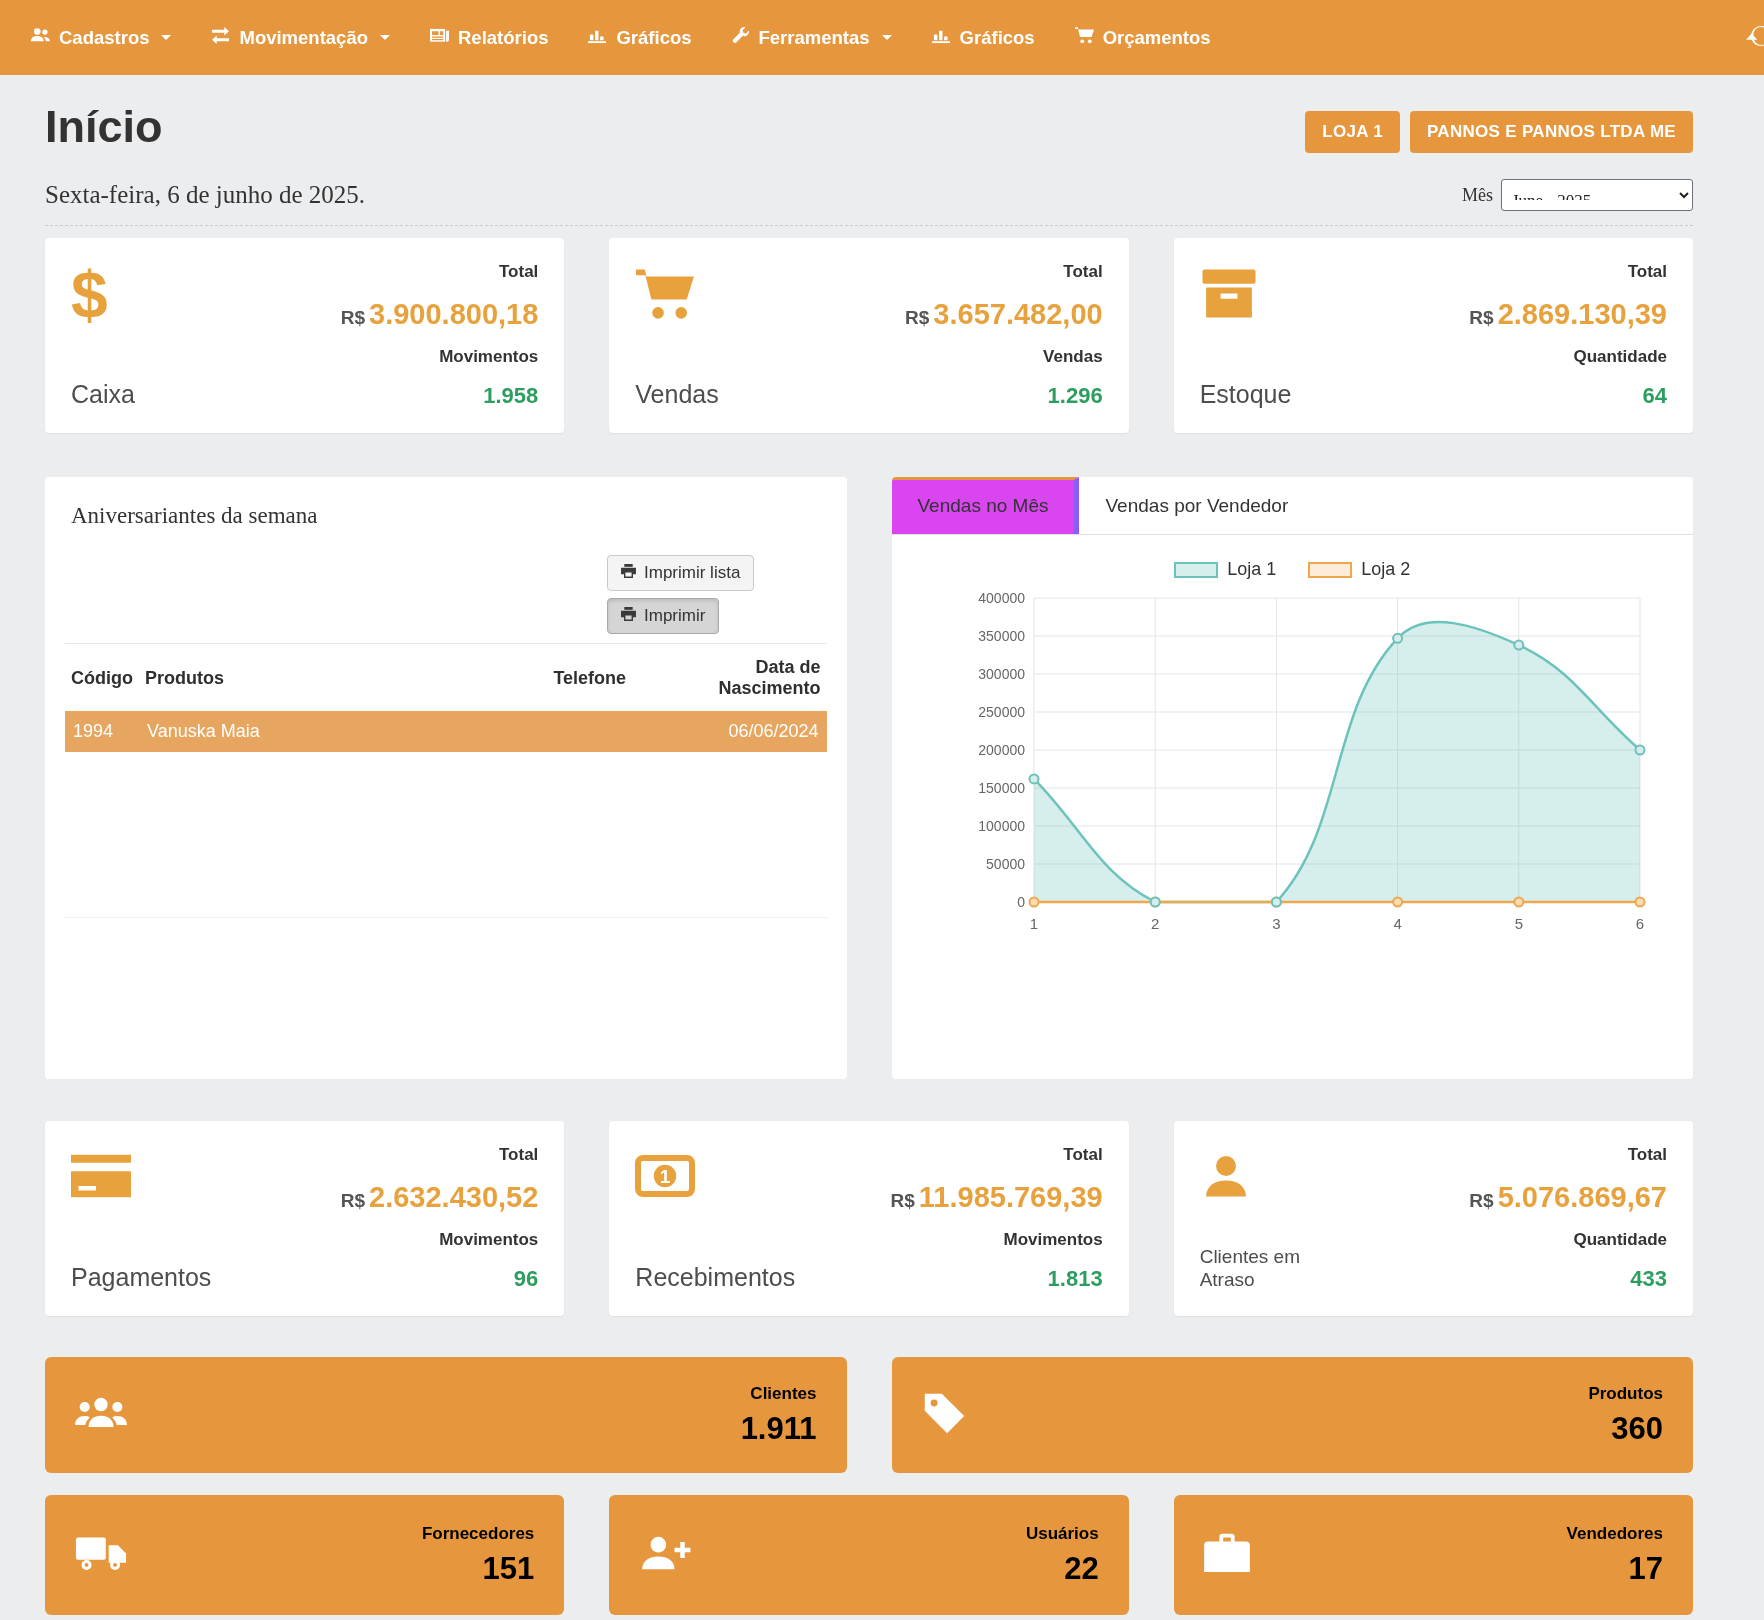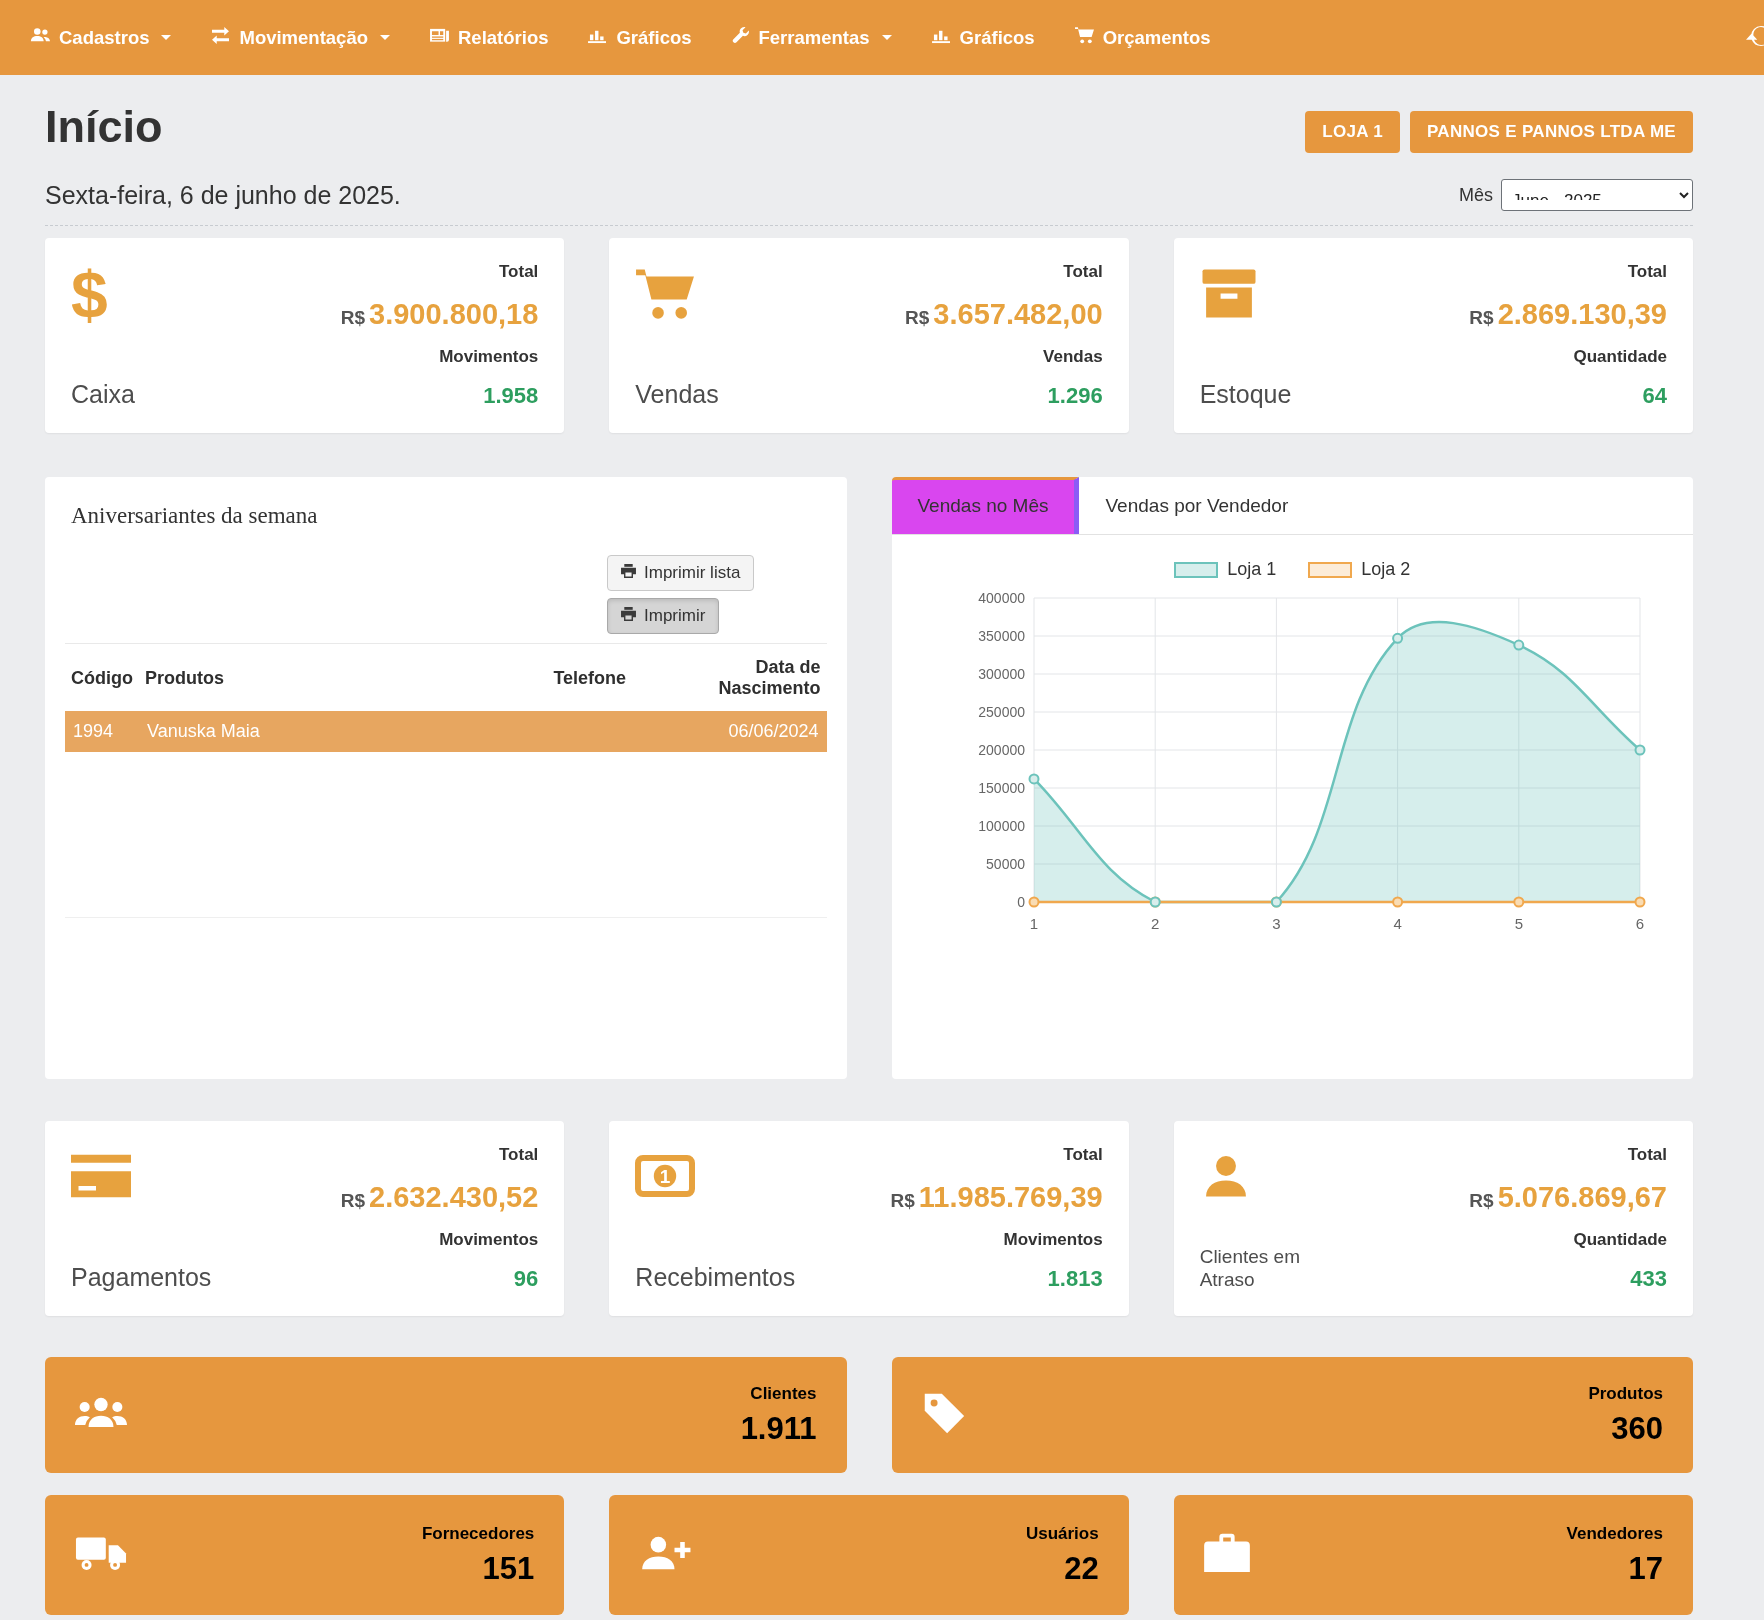--- a/index.html
+++ b/index.html
@@ -32,21 +32,21 @@
   .title-row { display: flex; justify-content: space-between; align-items: flex-end; margin-top: 24px; }
   h1 { font-size: 45px; margin: 0; font-weight: 600; color: #333; }
   .title-buttons { display: flex; gap: 10px; margin-top: 12px; }
   .btn-orange {
     background: #e6973e; color: #fff; border: none; border-radius: 4px;
     font-weight: bold; font-size: 17px; padding: 11px 17px;
     font-family: inherit; letter-spacing: .3px; cursor: pointer;
   }
   .date-row {
     display: flex; justify-content: space-between; align-items: center;
-    margin-top: 26px; padding-bottom: 14px; border-bottom: 1px dashed #c7cbd0;
+    margin-top: 26px; padding-bottom: 14px; border-bottom: 1px dashed #c7cbd0; font-family: Liberation Serif, serif;
   }
   .date-text { font-size: 25px; }
   .month-picker { display: flex; align-items: center; gap: 8px; font-size: 18px; }
   select {
     font-size: 17px; width: 192px; height: 32px; padding: 10px 6px;
     border: 1px solid #6d7278; border-radius: 3px; background: #fff;
     font-family: inherit; color: #222;
   }
   
   .grid3 { display: grid; grid-template-columns: repeat(3, 1fr); gap: 45px; }

